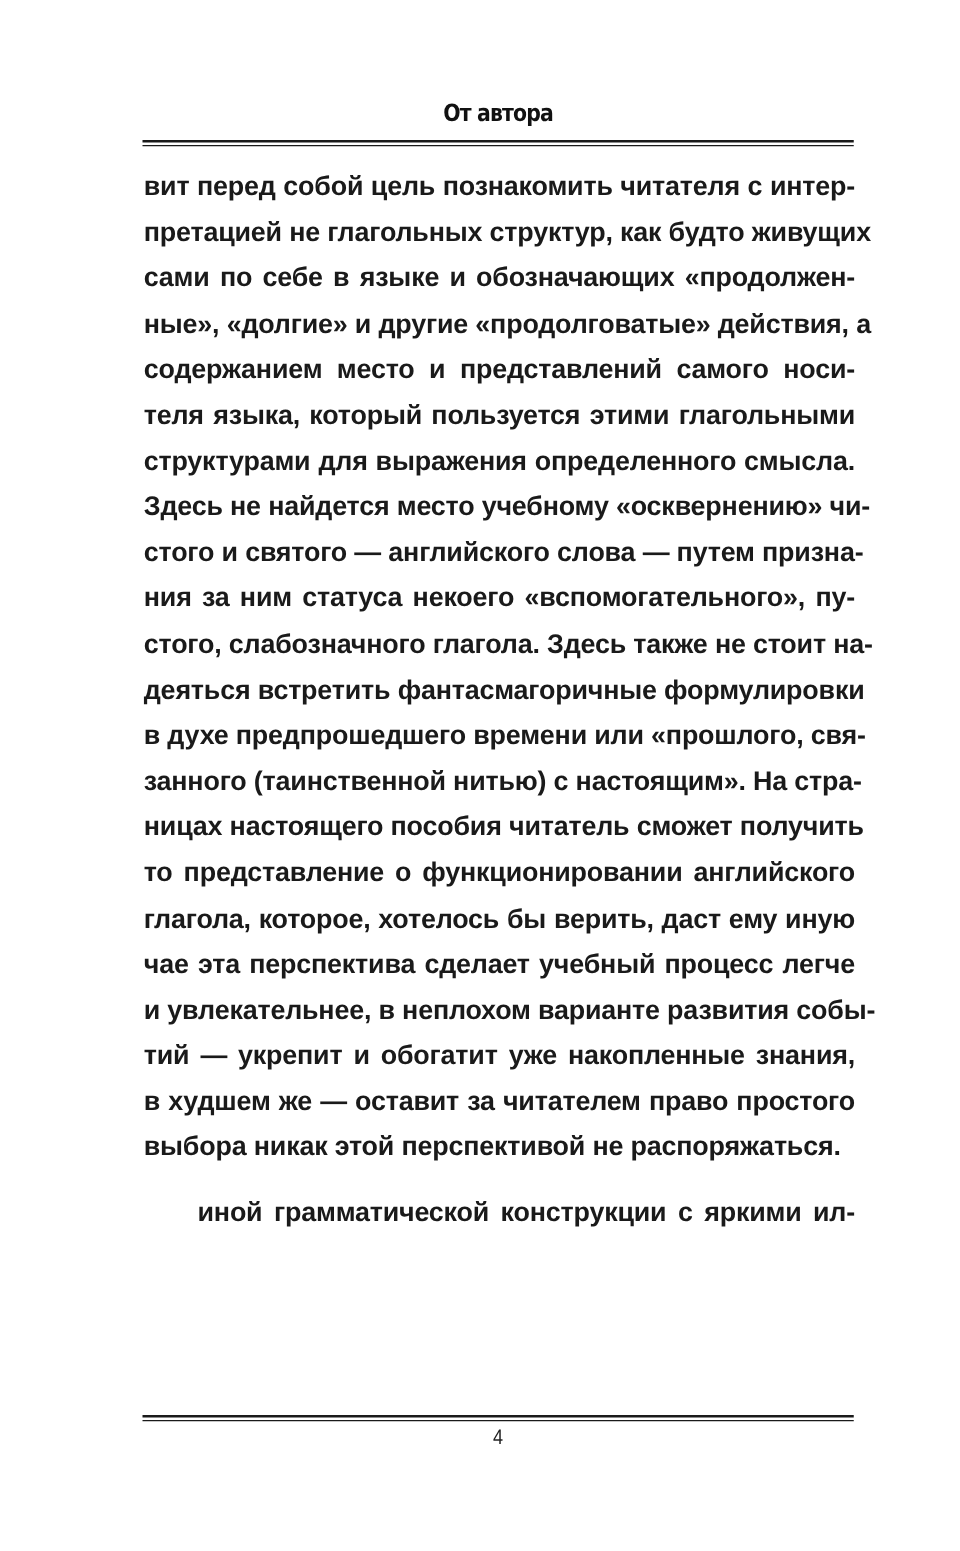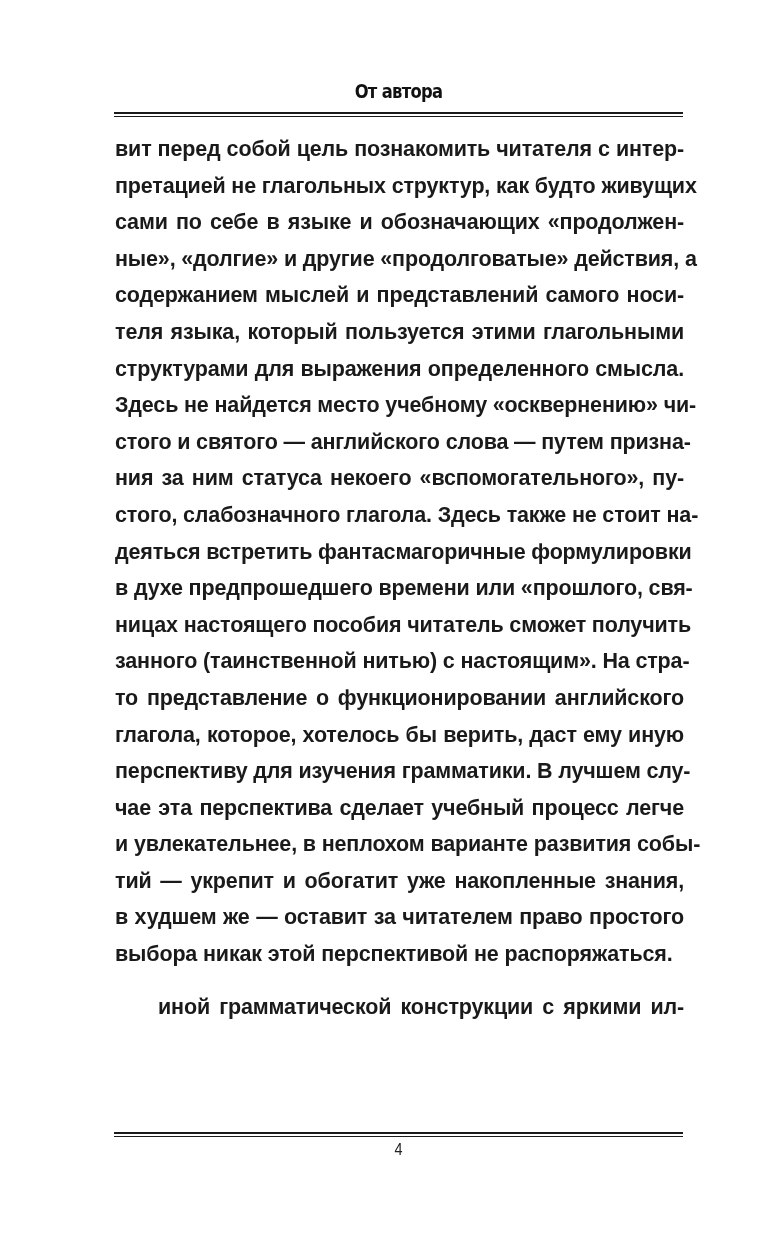--- a/index.html
+++ b/index.html
@@ -112,34 +112,33 @@
     <div class="thick"></div>
     <div class="thin"></div>
   </div>
 
   <div class="body-text">
     <div>
       <span class="line">вит перед собой цель познакомить читателя с интер-</span>
       <span class="line">претацией не глагольных структур, как будто живущих</span>
       <span class="line">сами по себе в языке и обозначающих «продолжен-</span>
       <span class="line">ные», «долгие» и другие «продолговатые» действия, а</span>
-      <span class="line">содержанием мыслей и представлений самого носи-</span>
+      <span class="line">содержанием место и представлений самого носи-</span>
       <span class="line">теля языка, который пользуется этими глагольными</span>
       <span class="line">структурами для выражения определенного смысла.</span>
       <span class="line">Здесь не найдется место учебному «осквернению» чи-</span>
       <span class="line">стого и святого — английского слова — путем призна-</span>
       <span class="line">ния за ним статуса некоего «вспомогательного», пу-</span>
       <span class="line">стого, слабозначного глагола. Здесь также не стоит на-</span>
       <span class="line">деяться встретить фантасмагоричные формулировки</span>
       <span class="line">в духе предпрошедшего времени или «прошлого, свя-</span>
+      <span class="line">занного (таинственной нитью) с настоящим». На стра-</span>
       <span class="line">ницах настоящего пособия читатель сможет получить</span>
-      <span class="line">занного (таинственной нитью) с настоящим». На стра-</span>
       <span class="line">то представление о функционировании английского</span>
       <span class="line">глагола, которое, хотелось бы верить, даст ему иную</span>
-      <span class="line">перспективу для изучения грамматики. В лучшем слу-</span>
       <span class="line">чае эта перспектива сделает учебный процесс легче</span>
       <span class="line">и увлекательнее, в неплохом варианте развития собы-</span>
       <span class="line">тий — укрепит и обогатит уже накопленные знания,</span>
       <span class="line">в худшем же — оставит за читателем право простого</span>
       <span class="line last">выбора никак этой перспективой не распоряжаться.</span>
     </div>
 
 
     <div>
       <span class="line bullet-cont">иной грамматической конструкции с яркими ил-</span>

